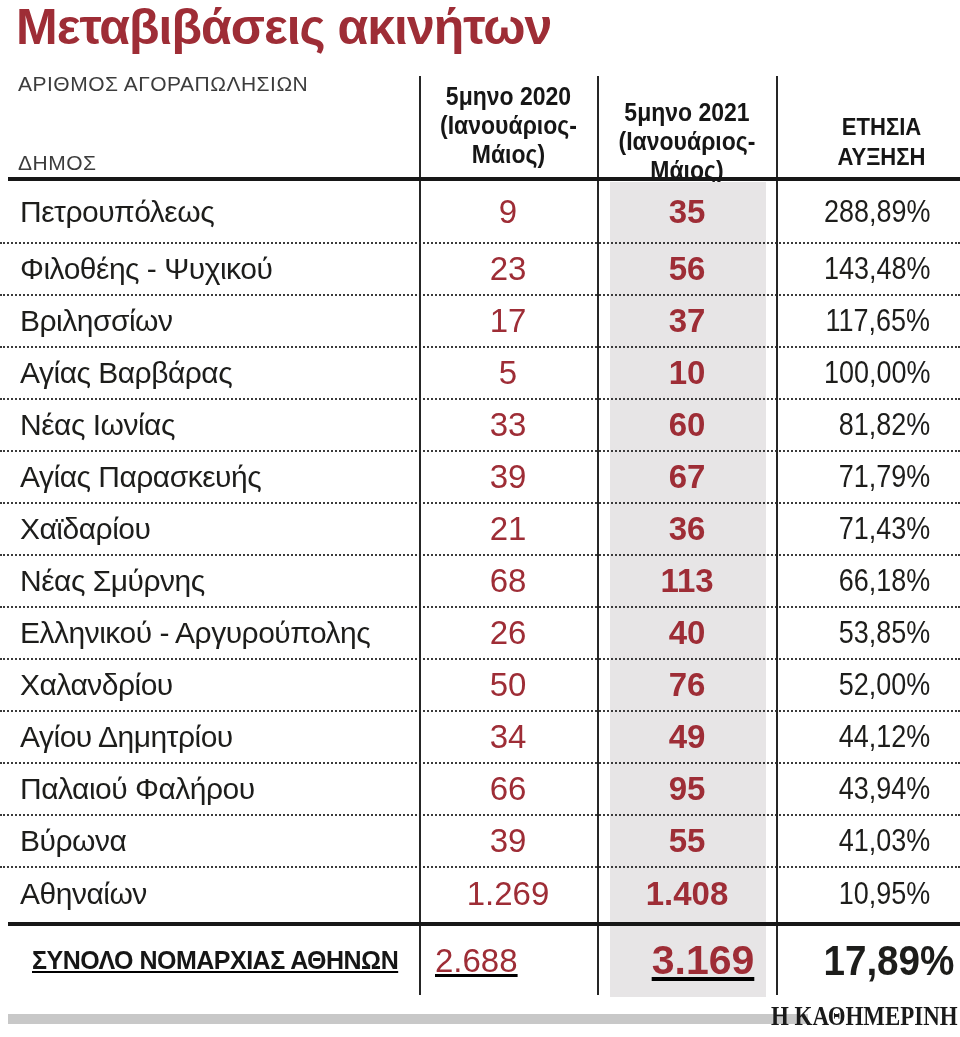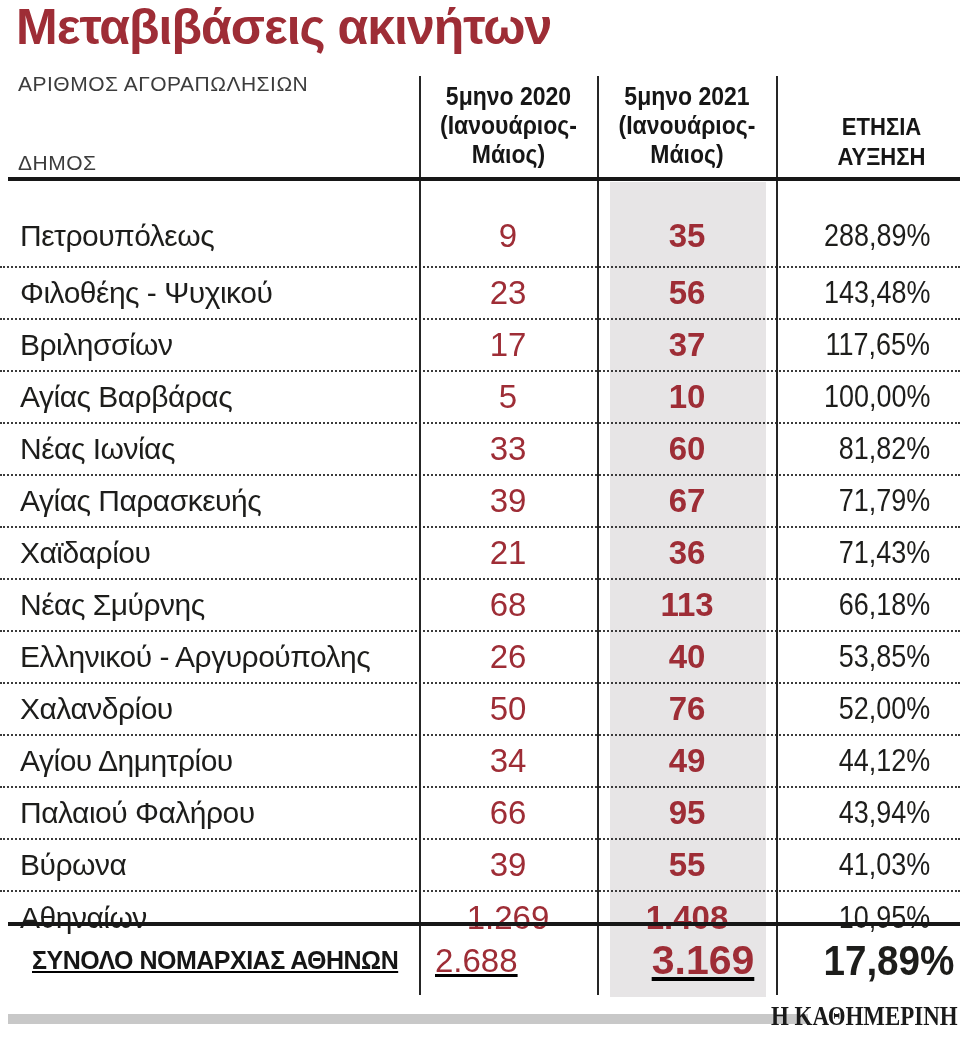--- a/index.html
+++ b/index.html
@@ -18,33 +18,33 @@
 
   .corner-top{position:absolute;left:18px;top:72px;font-size:21px;color:var(--mut);
               letter-spacing:.5px;white-space:nowrap;}
   .corner-bottom{position:absolute;left:18px;top:151px;font-size:21px;color:var(--mut);
               letter-spacing:.5px;}
 
   .colhead{position:absolute;text-align:center;font-weight:bold;color:#161616;
            font-size:25px;line-height:29px;top:82px;}
   .colhead span{display:block;transform:scaleX(.92);transform-origin:50% 50%;}
   .ch-2020{left:426px;width:165px;}
-  .ch-2021{left:597px;width:180px;}
+  .ch-2021{left:597px;width:180px;margin-top:16px;}
   .ch-pct{left:777px;width:209px;top:112px;font-size:24px;line-height:30px;}
 
   .vline{position:absolute;top:76px;height:919px;width:2px;background:#262626;z-index:3;}
   .vl-1{left:419px;} .vl-2{left:597px;} .vl-3{left:776px;}
 
   .band{position:absolute;left:610px;top:182px;width:156px;height:815px;
         background:var(--band);z-index:0;}
 
   .rule{position:absolute;left:8px;width:952px;height:4px;background:#171717;z-index:4;}
   .rule-top{top:177px;} .rule-mid{top:922px;}
 
-  .rows{position:absolute;left:0;top:181px;width:960px;z-index:2;margin-top:24px;}
+  .rows{position:absolute;left:0;top:181px;width:960px;z-index:2;}
   .row{display:grid;grid-template-columns:419px 178px 180px 183px;height:52px;
        align-items:center;}
   .row:not(:last-child){border-bottom:2px dotted #3b3b3b;}
   .row:first-child{height:63px;}
   .cell{white-space:nowrap;}
   .c-name{padding-left:20px;font-size:30px;color:var(--ink);letter-spacing:-.5px;}
   .c-2020{text-align:center;font-size:33px;color:var(--red);}
   .c-2021{text-align:center;font-size:33px;color:var(--red);font-weight:bold;}
   .c-pct{text-align:right;padding-right:30px;font-size:31px;color:var(--ink);}
   .c-pct span{display:inline-block;transform:scaleX(.87);transform-origin:100% 50%;}

